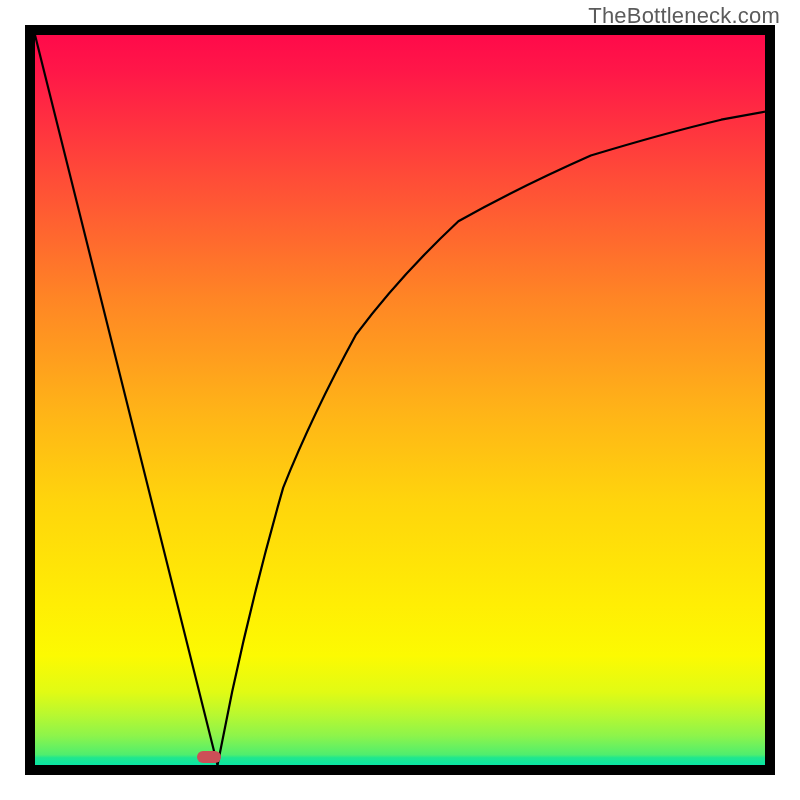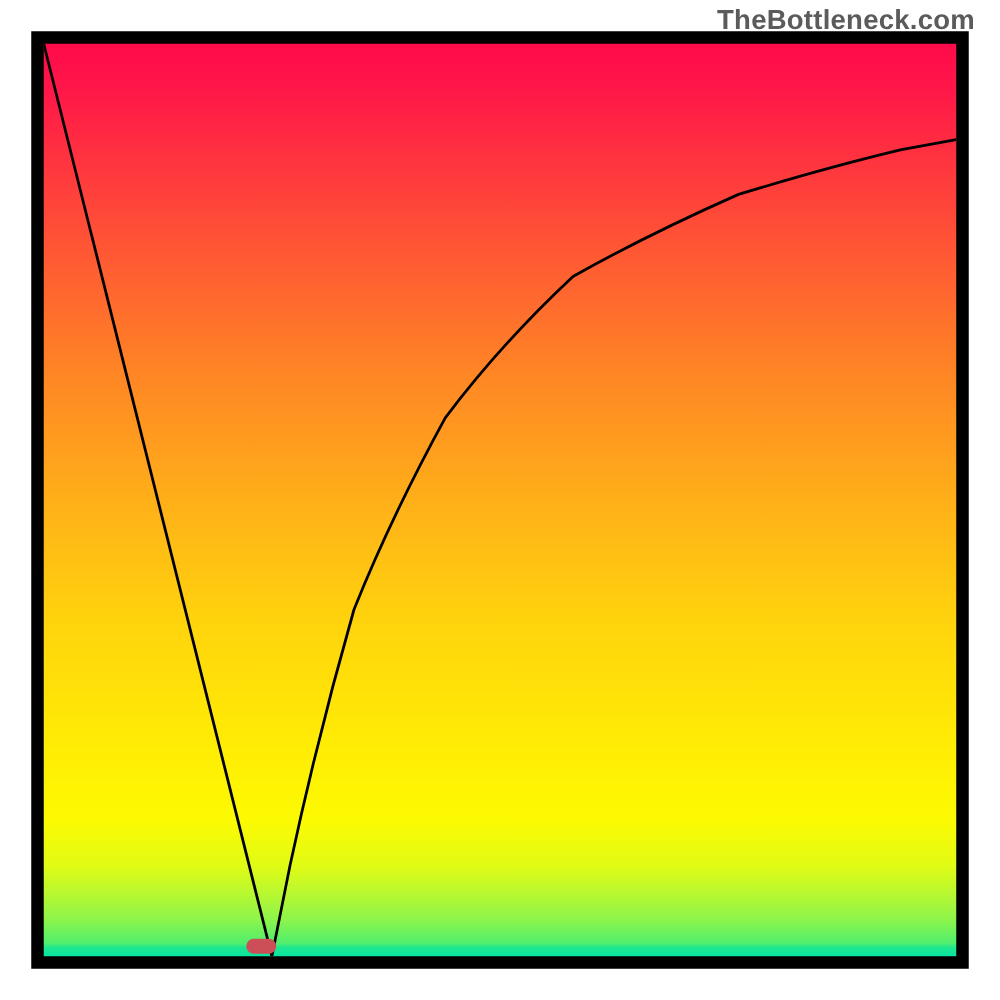--- a/index.html
+++ b/index.html
@@ -12,21 +12,21 @@
     width: 800px;
     height: 800px;
     position: relative;
     box-sizing: border-box;
   }
   .watermark {
     position: absolute;
     top: 3px;
     right: 20px;
     font-size: 22px;
-    font-weight: 700;
+    font-weight: 400;
     color: #5b5b5b;
     letter-spacing: 0.2px;
     z-index: 20;
   }
   .plot-outer {
     position: absolute;
     left: 25px;
     top: 25px;
     width: 750px;
     height: 750px;

